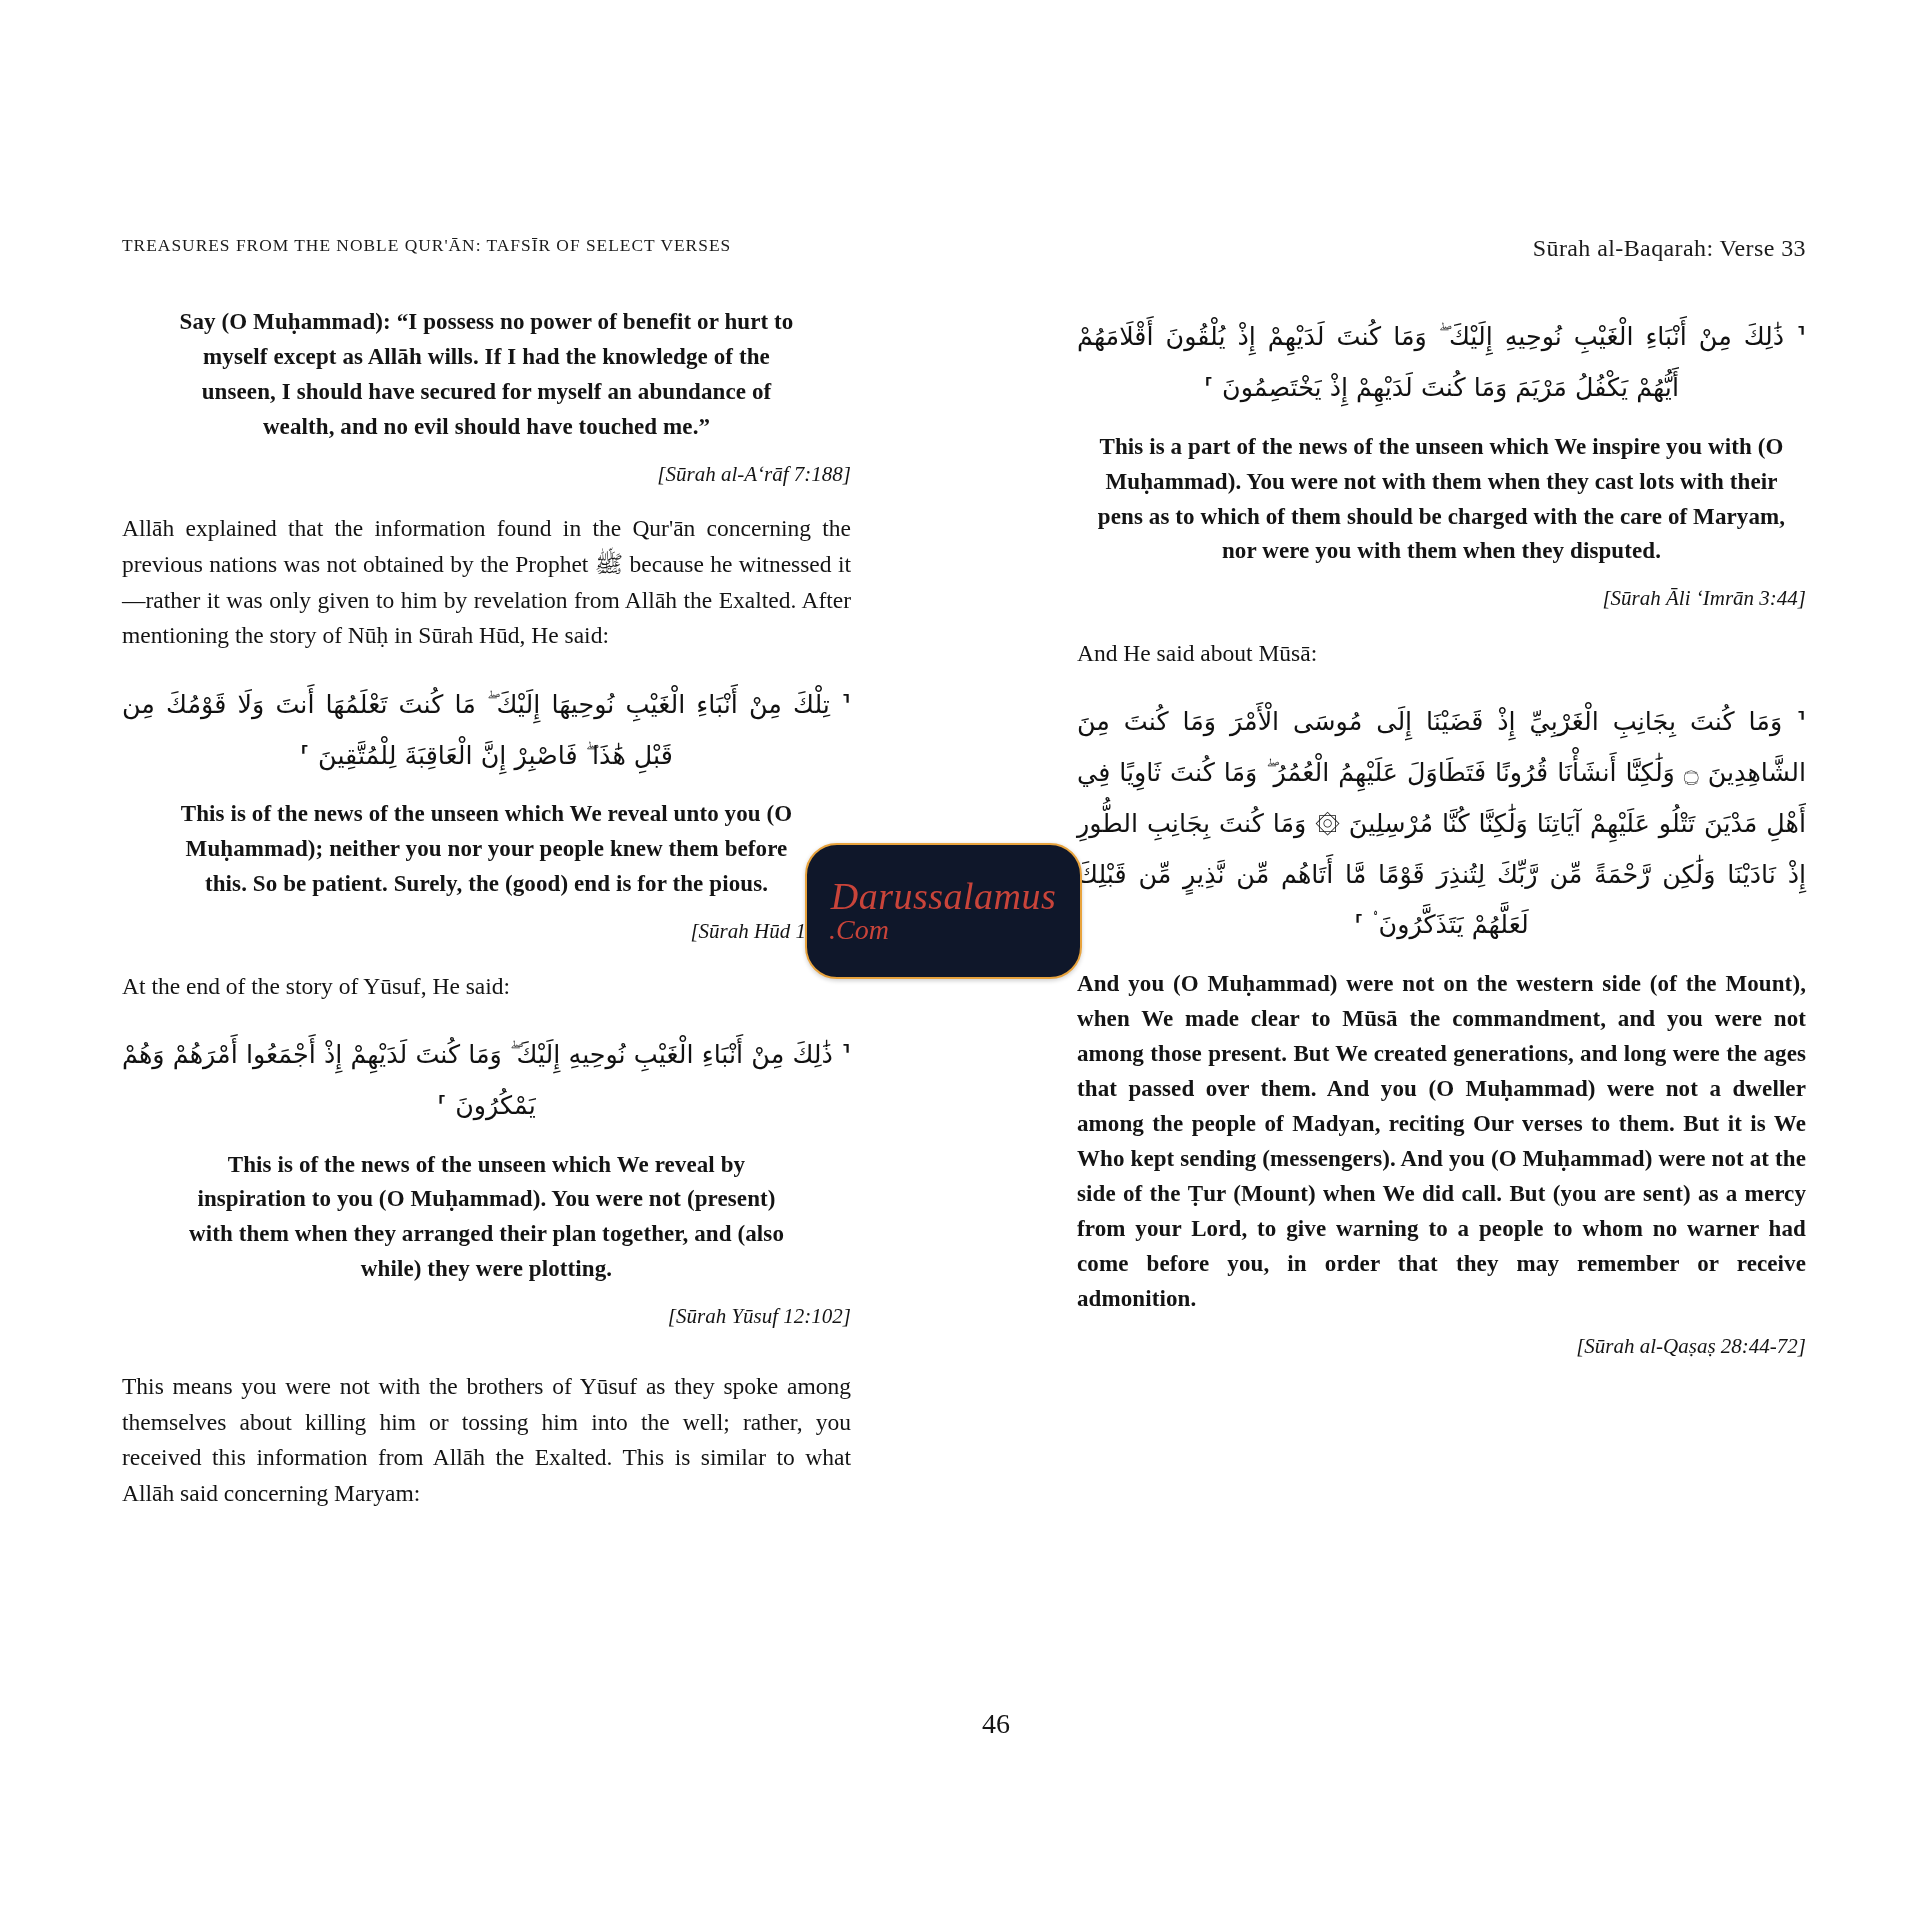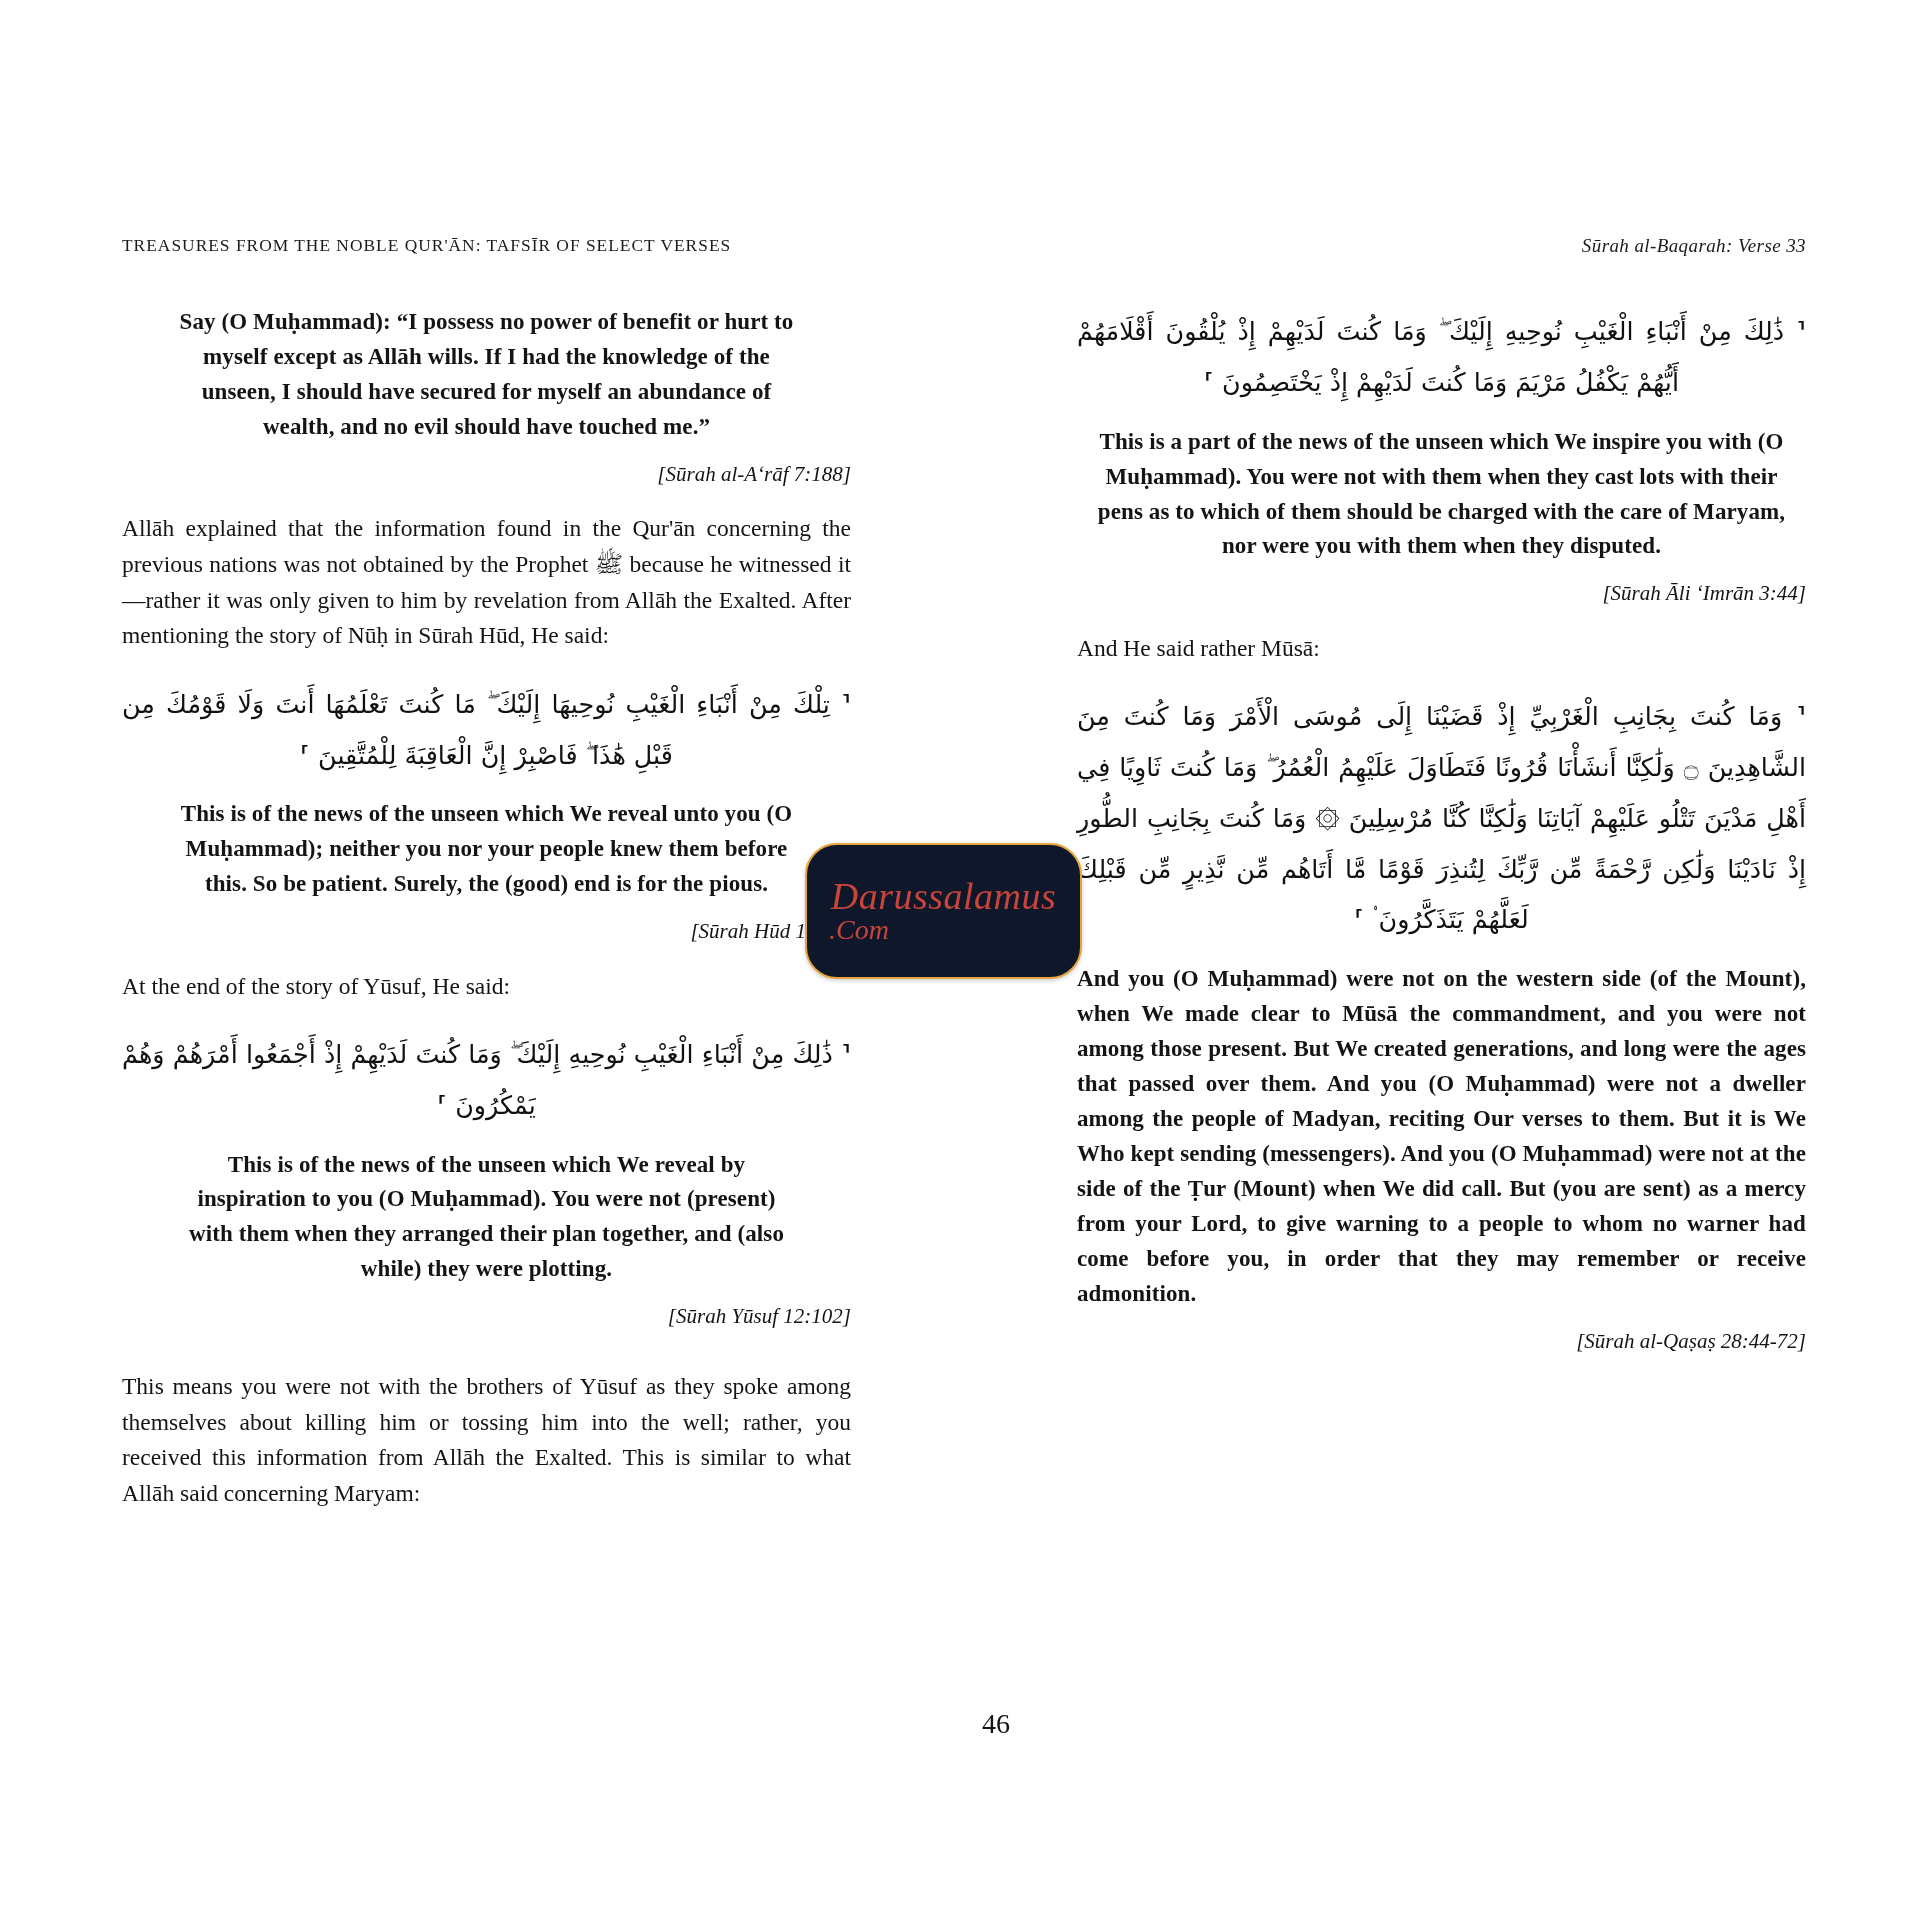--- a/index.html
+++ b/index.html
@@ -41,23 +41,22 @@
     font-size: 17.4px;
     letter-spacing: 1px;
     color: #1a1a1a;
     text-transform: uppercase;
     margin-bottom: 49px;
     white-space: nowrap;
   }
   .running-head-right {
     text-align: right;
     text-transform: none;
-    font-style: italic;
     letter-spacing: 0.4px;
-    font-size: 19px;
+    font-size: 24px;
   }
   p.body {
     font-size: 23.5px;
     line-height: 1.52;
     margin: 0 0 24.5px 0;
     text-align: justify;
     text-justify: inter-word;
     hyphens: auto;
   }
   p.body.nomargin { margin-bottom: 0; }
@@ -180,21 +179,21 @@
   <div class="page page-right">
 
     <div class="running-head running-head-right">Sūrah al-Baqarah: Verse 33</div>
 
     <div class="arabic justif">⸢ ذَٰلِكَ مِنْ أَنْبَاءِ الْغَيْبِ نُوحِيهِ إِلَيْكَ ۖ وَمَا كُنتَ لَدَيْهِمْ إِذْ يُلْقُونَ أَقْلَامَهُمْ أَيُّهُمْ يَكْفُلُ مَرْيَمَ وَمَا كُنتَ لَدَيْهِمْ إِذْ يَخْتَصِمُونَ ⸣</div>
 
     <div class="trans wide">This is a part of the news of the unseen which We inspire you with (O Muḥammad). You were not with them when they cast lots with their pens as to which of them should be charged with the care of Maryam, nor were you with them when they disputed.</div>
 
     <div class="ref">[Sūrah Āli ‘Imrān 3:44]</div>
 
-    <p class="body nomargin">And He said rather Mūsā:</p>
+    <p class="body nomargin">And He said about Mūsā:</p>
 
     <div class="arabic justif">⸢ وَمَا كُنتَ بِجَانِبِ الْغَرْبِيِّ إِذْ قَضَيْنَا إِلَى مُوسَى الْأَمْرَ وَمَا كُنتَ مِنَ الشَّاهِدِينَ ۝ وَلَٰكِنَّا أَنشَأْنَا قُرُونًا فَتَطَاوَلَ عَلَيْهِمُ الْعُمُرُ ۖ وَمَا كُنتَ ثَاوِيًا فِي أَهْلِ مَدْيَنَ تَتْلُو عَلَيْهِمْ آيَاتِنَا وَلَٰكِنَّا كُنَّا مُرْسِلِينَ ۞ وَمَا كُنتَ بِجَانِبِ الطُّورِ إِذْ نَادَيْنَا وَلَٰكِن رَّحْمَةً مِّن رَّبِّكَ لِتُنذِرَ قَوْمًا مَّا أَتَاهُم مِّن نَّذِيرٍ مِّن قَبْلِكَ لَعَلَّهُمْ يَتَذَكَّرُونَ ۟ ⸣</div>
 
     <div class="trans justified">And you (O Muḥammad) were not on the western side (of the Mount), when We made clear to Mūsā the commandment, and you were not among those present. But We created generations, and long were the ages that passed over them. And you (O Muḥammad) were not a dweller among the people of Madyan, reciting Our verses to them. But it is We Who kept sending (messengers). And you (O Muḥammad) were not at the side of the Ṭur (Mount) when We did call. But (you are sent) as a mercy from your Lord, to give warning to a people to whom no warner had come before you, in order that they may remember or receive admonition.</div>
 
     <div class="ref">[Sūrah al-Qaṣaṣ 28:44-72]</div>
 
     <div class="folio">47</div>
   </div>
 

